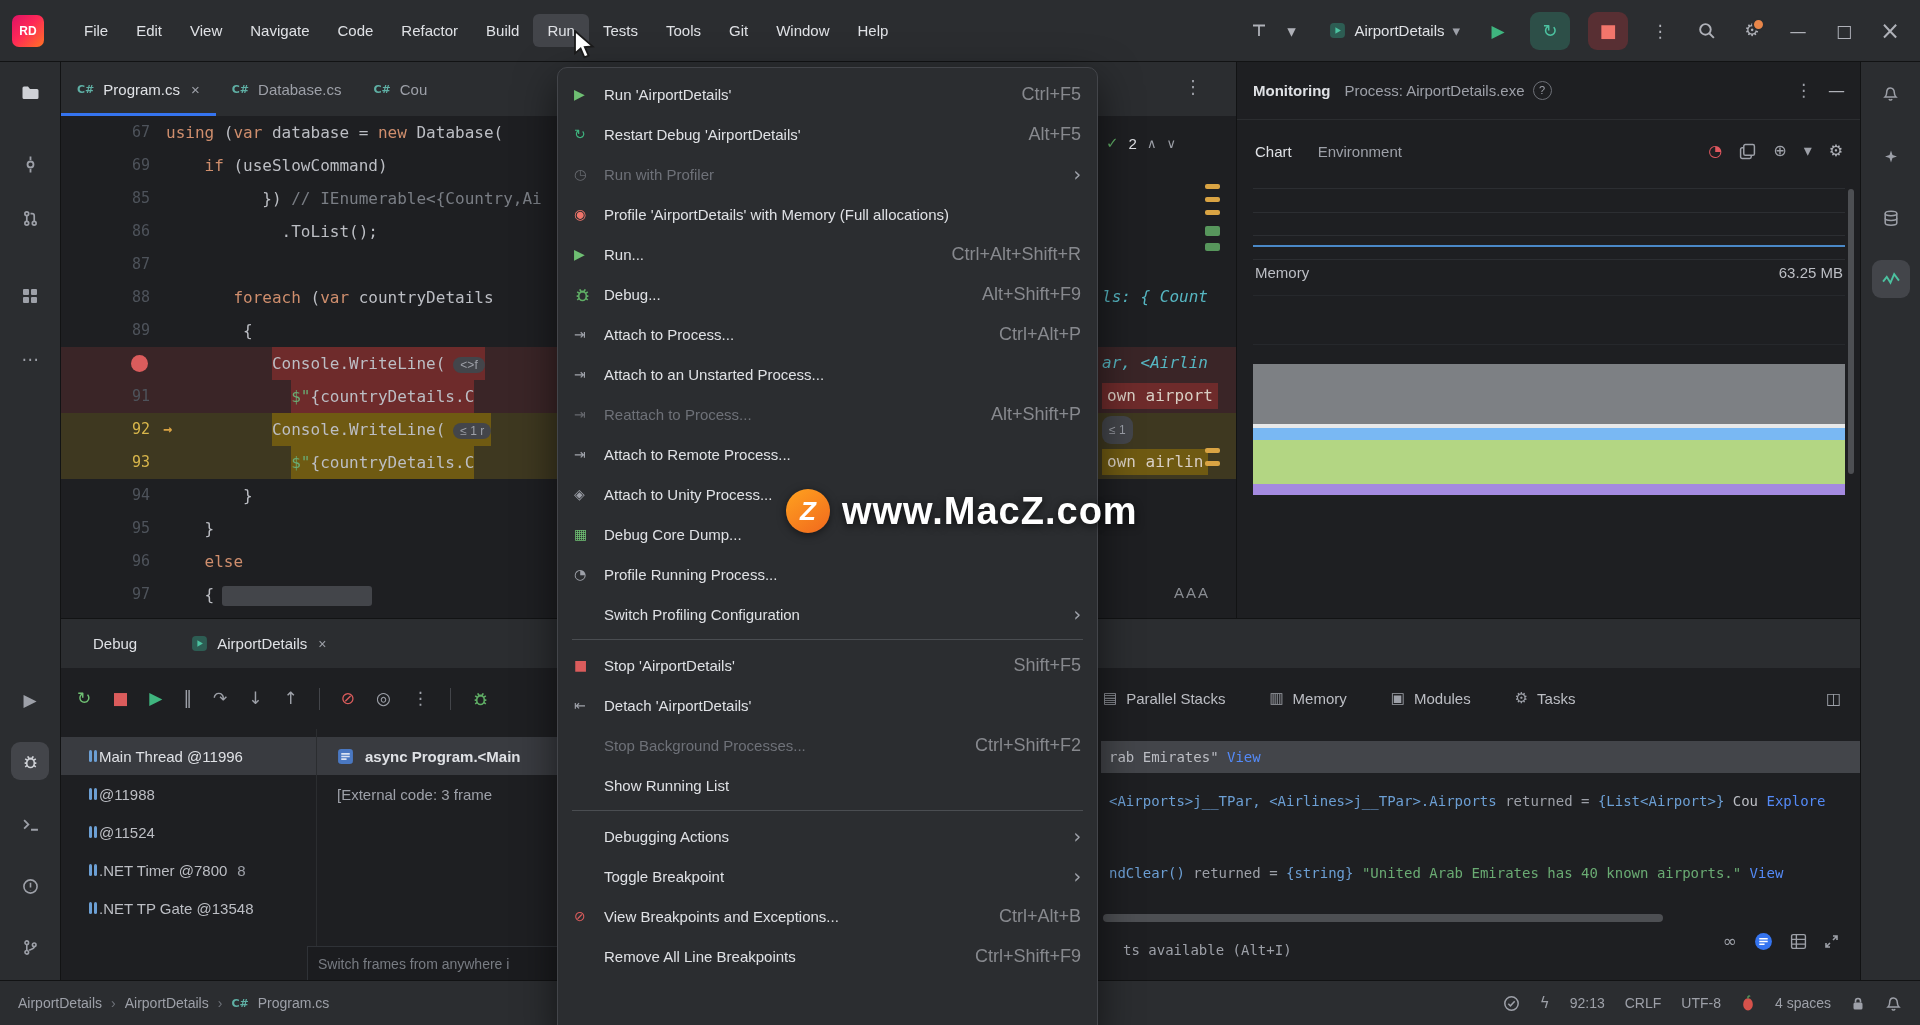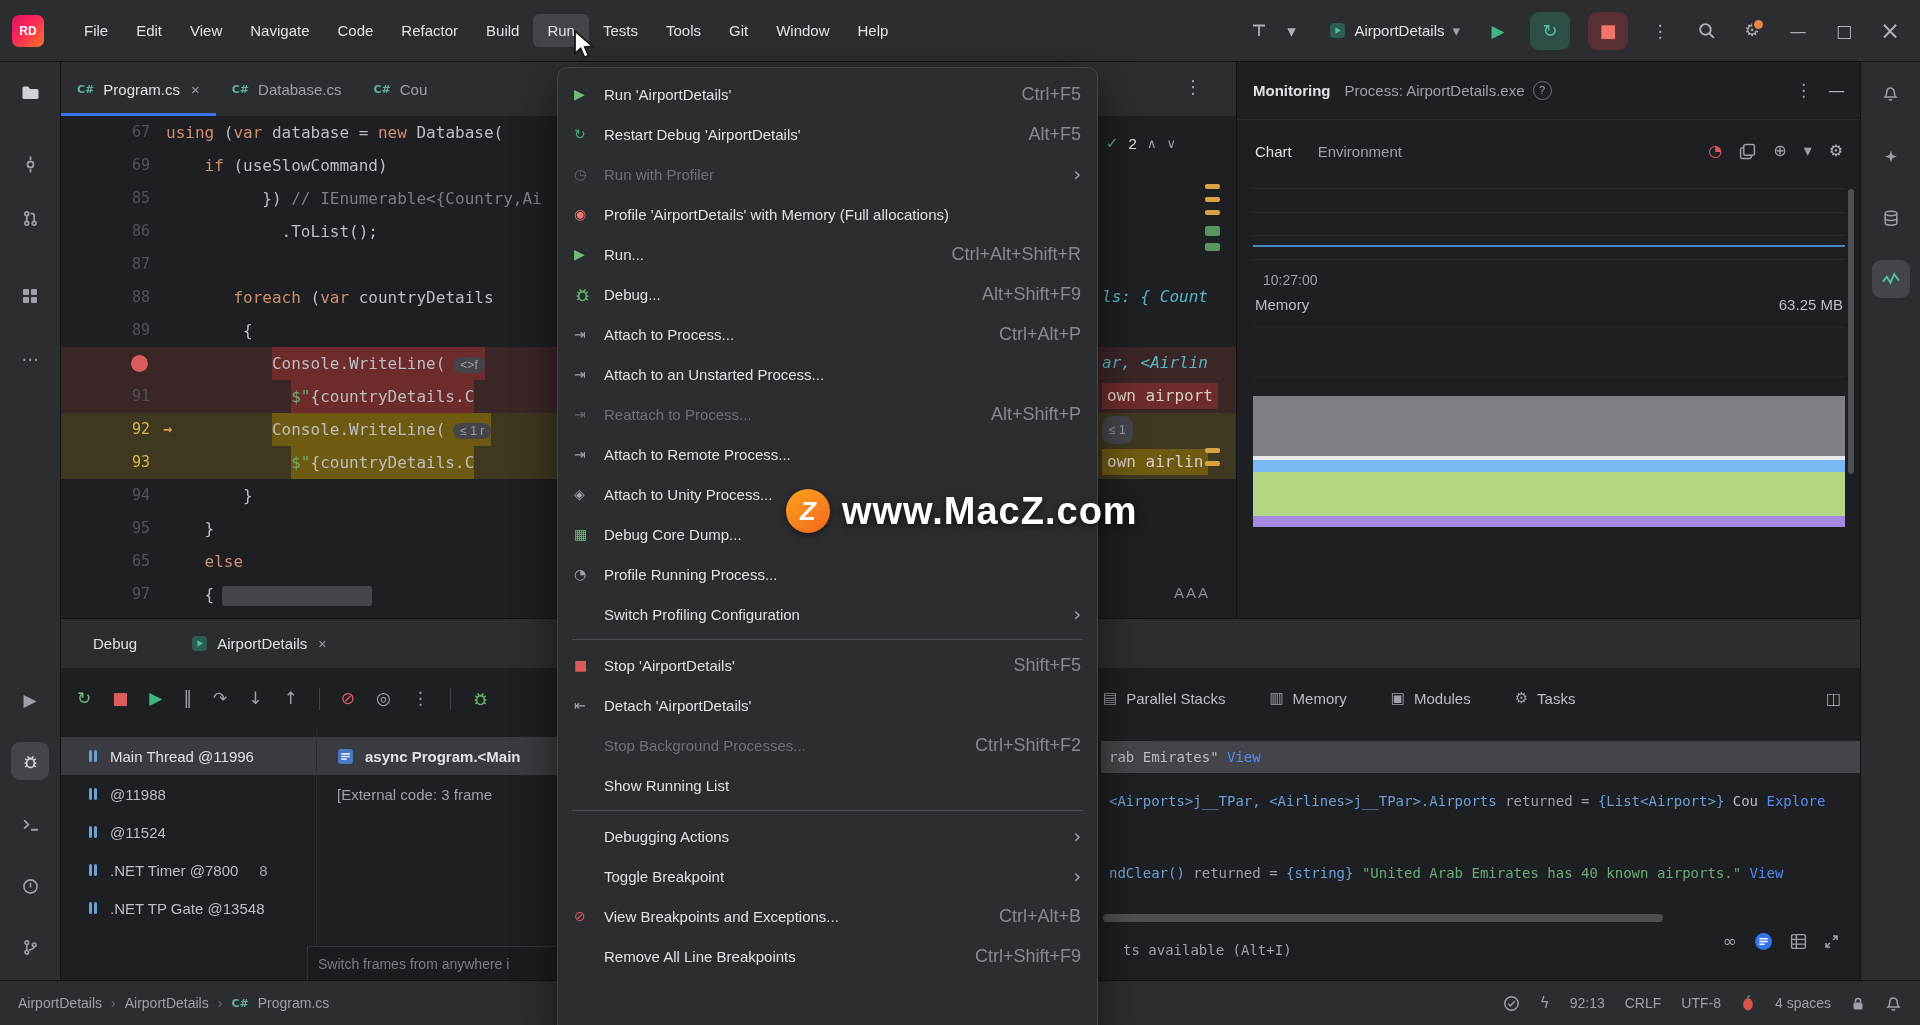--- a/index.html
+++ b/index.html
@@ -112,21 +112,21 @@
   #bp-session{display:flex;align-items:center;gap:9px;margin-left:54px;font-size:15px;color:#dfe1e5;}
   #bp-session .etab-close{font-size:14px;}
   #bp-toolbar{position:absolute;left:16px;top:49px;height:61px;display:flex;align-items:center;gap:21px;}
   #bp-toolbar .ico{font-size:17px;color:#9da0a8;}
   .vdiv{width:1px;height:22px;background:#43454a;}
   #bp-tabs{position:absolute;left:1042px;top:49px;right:20px;height:61px;display:flex;align-items:center;gap:44px;}
   .bp-tab{display:flex;align-items:center;gap:9px;font-size:15px;color:#bcbec4;}
   .bp-tab .ico{font-size:15px;color:#9da0a8;}
   #panel-layout{margin-left:auto;}
   #threads{position:absolute;left:0;top:110px;width:256px;bottom:0;border-right:1px solid #2b2d30;padding-top:8px;box-sizing:border-box;}
-  .thread-row{height:38px;display:flex;align-items:center;gap:11px;padding-left:26px;font-size:15px;color:#bcbec4;}
+  .thread-row{height:38px;display:flex;align-items:center;padding-left:26px;font-size:15px;color:#bcbec4;}
   .thread-row.selected{background:#393b40;color:#dfe1e5;}
   .thread-badge{color:#9da0a8;margin-left:10px;}
   #frames{position:absolute;left:256px;top:110px;width:584px;bottom:0;padding-top:8px;box-sizing:border-box;}
   .frame-row{height:38px;display:flex;align-items:center;gap:11px;padding-left:20px;font-size:15px;color:#dfe1e5;font-weight:bold;}
   .frame-row.dim{color:#9da0a8;font-weight:normal;}
   .frame-row.selected{background:#393b40;}
   #frames-hint{position:absolute;left:246px;top:327px;width:252px;height:35px;background:#1b1c1f;border:1px solid #2f3237;color:#787c83;font-size:14px;display:flex;align-items:center;padding-left:10px;overflow:hidden;white-space:nowrap;box-sizing:border-box;}
   #console{position:absolute;left:1040px;top:110px;right:0;bottom:0;font-family:"DejaVu Sans Mono",monospace;font-size:14px;overflow:hidden;}
   .cons-row{position:absolute;left:0;right:0;height:32px;line-height:32px;padding-left:8px;white-space:pre;overflow:hidden;}
   .cons-row.selected{background:#43454a;}
@@ -346,21 +346,21 @@
       <div class="code-line"><span class="gutter">86</span><span>            </span><span class="code-text"><span class="seg-p">.ToList();</span></span></div>
       <div class="code-line"><span class="gutter">87</span><span></span><span class="code-text"></span></div>
       <div class="code-line"><span class="gutter">88</span><span>       </span><span class="code-text"><span class="seg-k">foreach</span><span class="seg-p"> (</span><span class="seg-k">var</span><span class="seg-p"> countryDetails</span></span></div>
       <div class="code-line"><span class="gutter">89</span><span>        </span><span class="code-text"><span class="seg-p">{</span></span></div>
       <div class="code-line hl-bp"><span class="gutter"><span class="bp-dot"></span></span><span>           </span><span class="code-text"><span class="seg-p">Console.WriteLine(</span><span class="seg-inlay">&lt;&gt;f</span></span></div>
       <div class="code-line hl-bp"><span class="gutter">91</span><span>             </span><span class="code-text"><span class="seg-s">$"</span><span class="seg-p">{countryDetails.C</span></span></div>
       <div class="code-line hl-exec"><span class="gutter">92<span class="exec-arrow">→</span></span><span>           </span><span class="code-text"><span class="seg-p">Console.WriteLine(</span><span class="seg-inlay">≤ 1 r</span></span></div>
       <div class="code-line hl-exec"><span class="gutter">93</span><span>             </span><span class="code-text"><span class="seg-s">$"</span><span class="seg-p">{countryDetails.C</span></span></div>
       <div class="code-line"><span class="gutter">94</span><span>        </span><span class="code-text"><span class="seg-p">}</span></span></div>
       <div class="code-line"><span class="gutter">95</span><span>    </span><span class="code-text"><span class="seg-p">}</span></span></div>
-      <div class="code-line"><span class="gutter">65</span><span>    </span><span class="code-text"><span class="seg-k">else</span></span></div>
+      <div class="code-line"><span class="gutter">96</span><span>    </span><span class="code-text"><span class="seg-k">else</span></span></div>
       <div class="code-line"><span class="gutter">97</span><span>    </span><span class="code-text"><span class="seg-p">{</span><span class="seg-fold"> </span></span></div>
     </div>
   </div>
 <div id="frag-layer">
     <span class="frag frag-hint" style="left: 1102px; top: 284px;">ls: { Count</span>
     <span class="frag frag-hint" style="left: 1102px; top: 350px;">ar, &lt;Airlin</span>
     <span class="frag frag-red" style="left: 1102px; top: 383px;">own airport</span>
     <span class="frag frag-inlay" style="left: 1102px; top: 416px;">≤ 1</span>
     <span class="frag frag-yellow" style="left: 1102px; top: 449px;">own airlin</span>
     <div class="stripe" style="left: 1205px; top: 184px; height: 5px; background: rgb(217, 163, 67);"></div>
@@ -513,21 +513,20 @@
       <span class="ico" style="color: rgb(157, 160, 168);">⊕</span>
       <span class="ico" style="color: rgb(157, 160, 168);">▾</span>
       <span class="ico" style="color: rgb(175, 177, 184);">⚙</span>
     </span>
   </div>
   <div id="cpu-chart">
     <div class="grid" style="top:23px"></div>
     <div class="grid" style="top:46px"></div>
     <div id="cpu-line"></div>
   </div>
-  <div id="mon-time">10:27:00</div>
   <div class="mon-row">
     <span>Memory</span>
     <span>63.25 MB</span>
   </div>
   <div id="mem-chart">
       <div class="mem-band" style="height: 60px; background: rgb(125, 128, 132);"></div>
       <div class="mem-band" style="height: 4px; background: rgb(232, 233, 234);"></div>
       <div class="mem-band" style="height: 12px; background: rgb(121, 184, 243);"></div>
       <div class="mem-band" style="height: 44px; background: rgb(179, 214, 131);"></div>
       <div class="mem-band" style="height: 11px; background: rgb(164, 138, 224);"></div>

